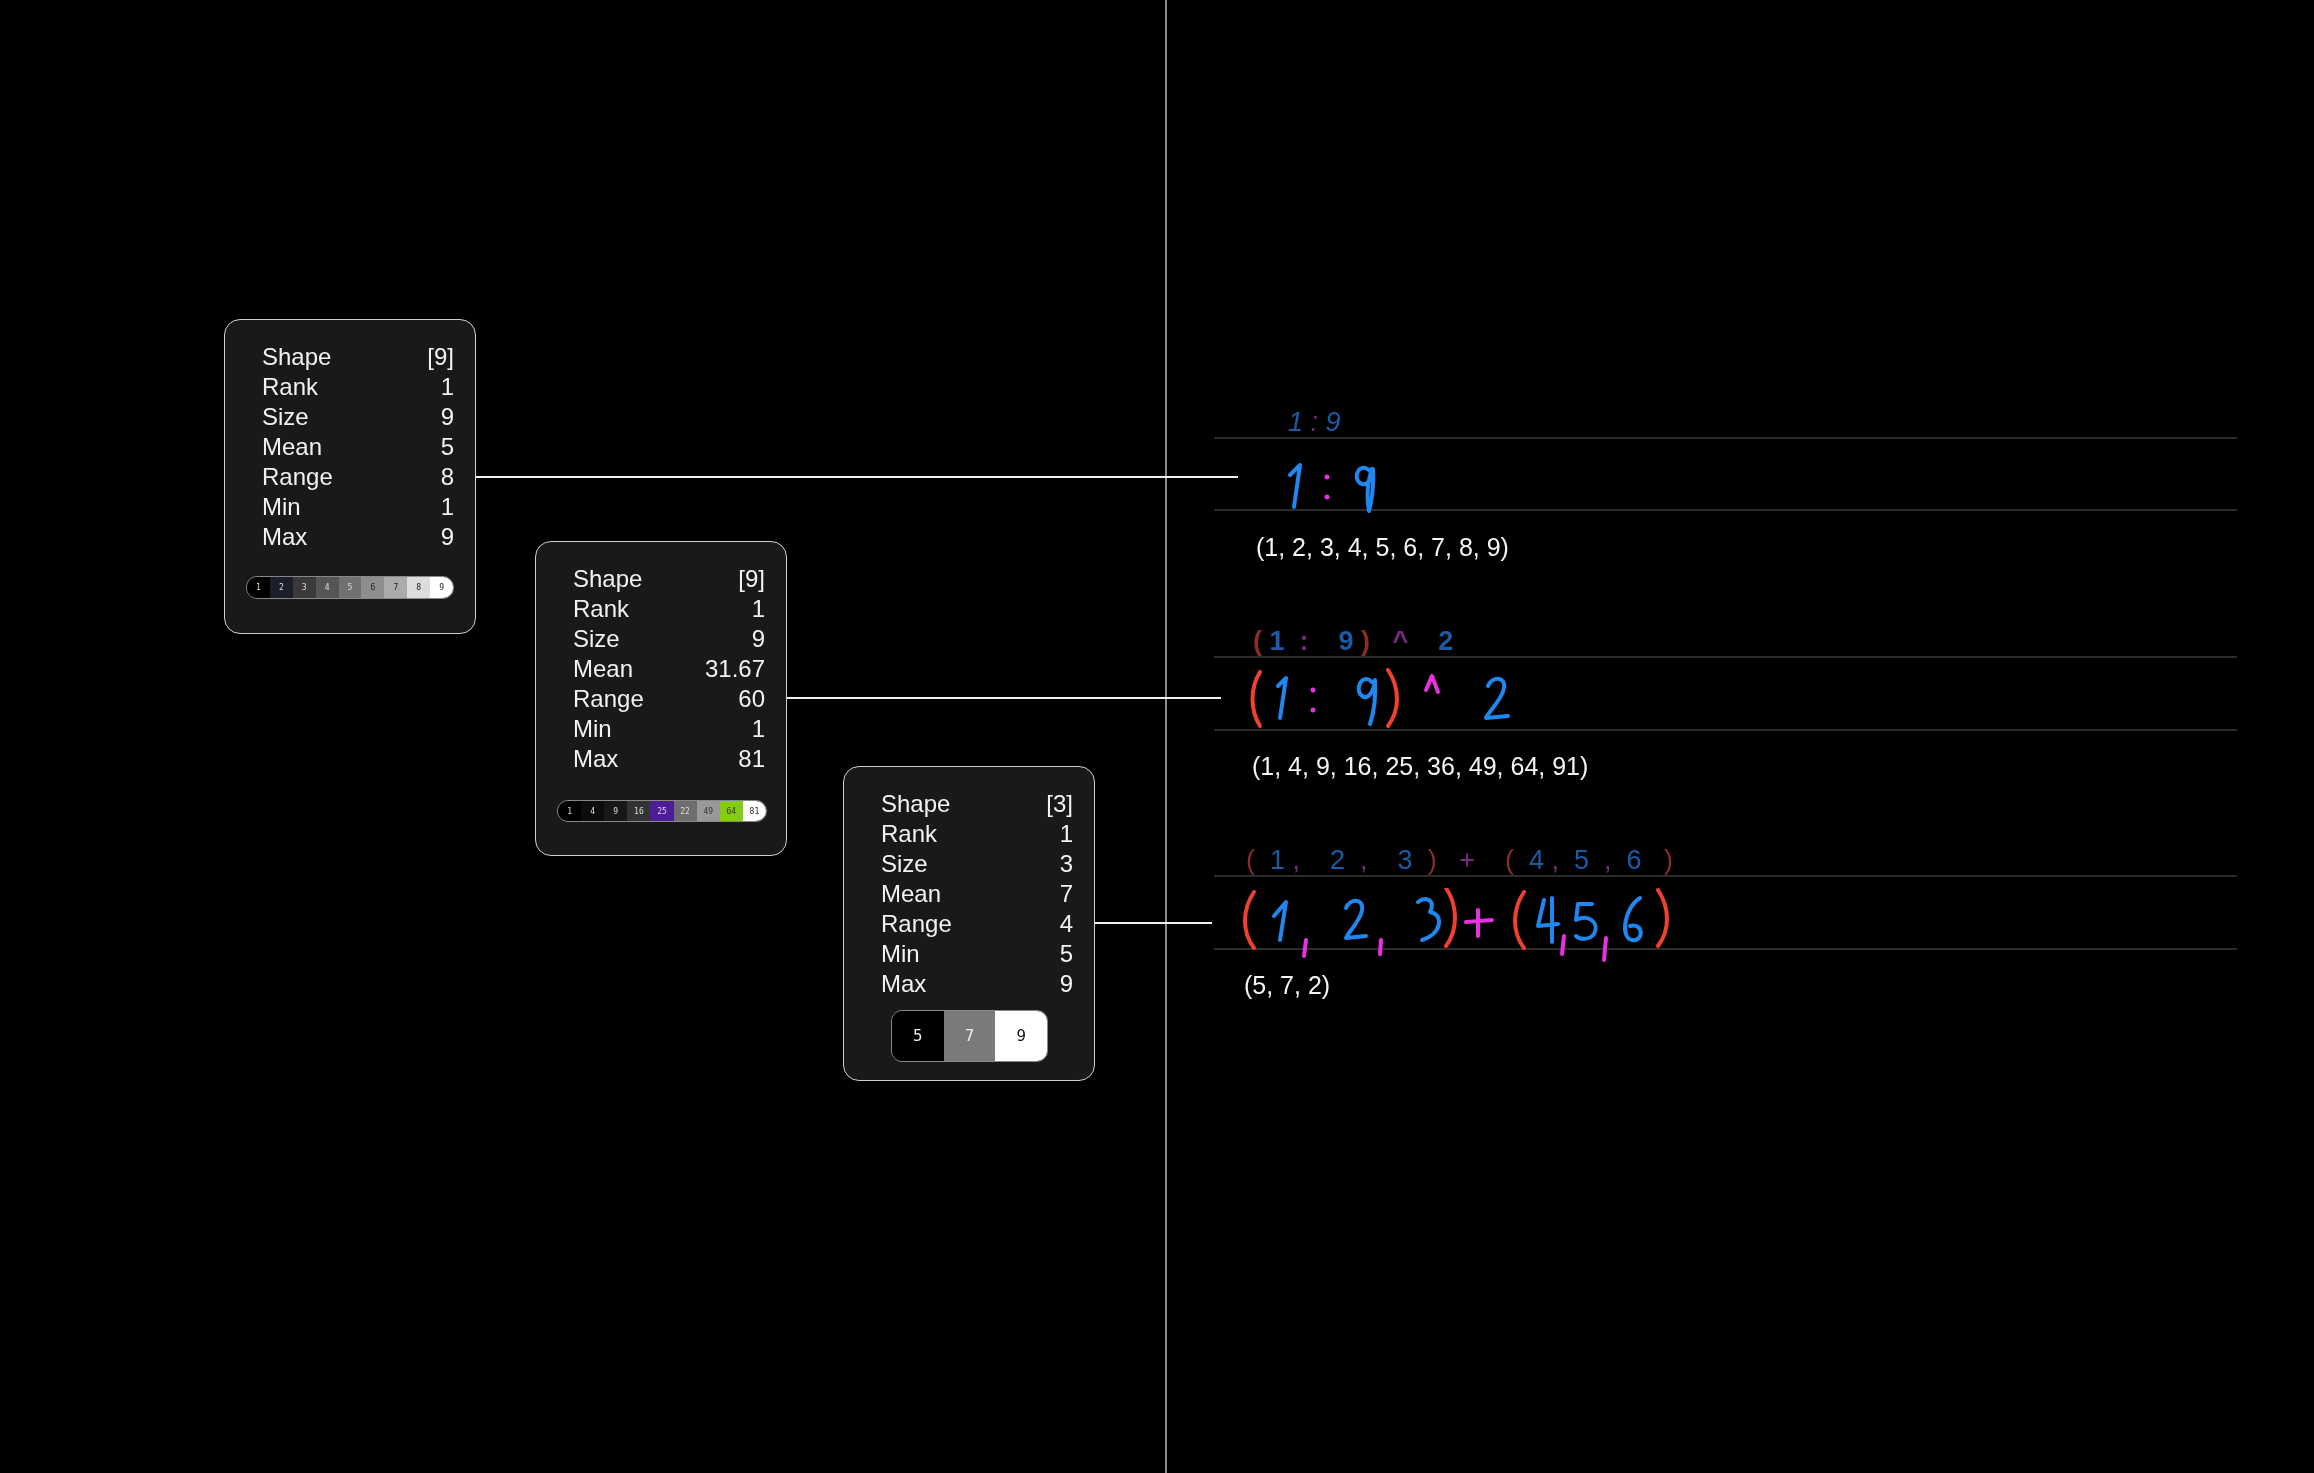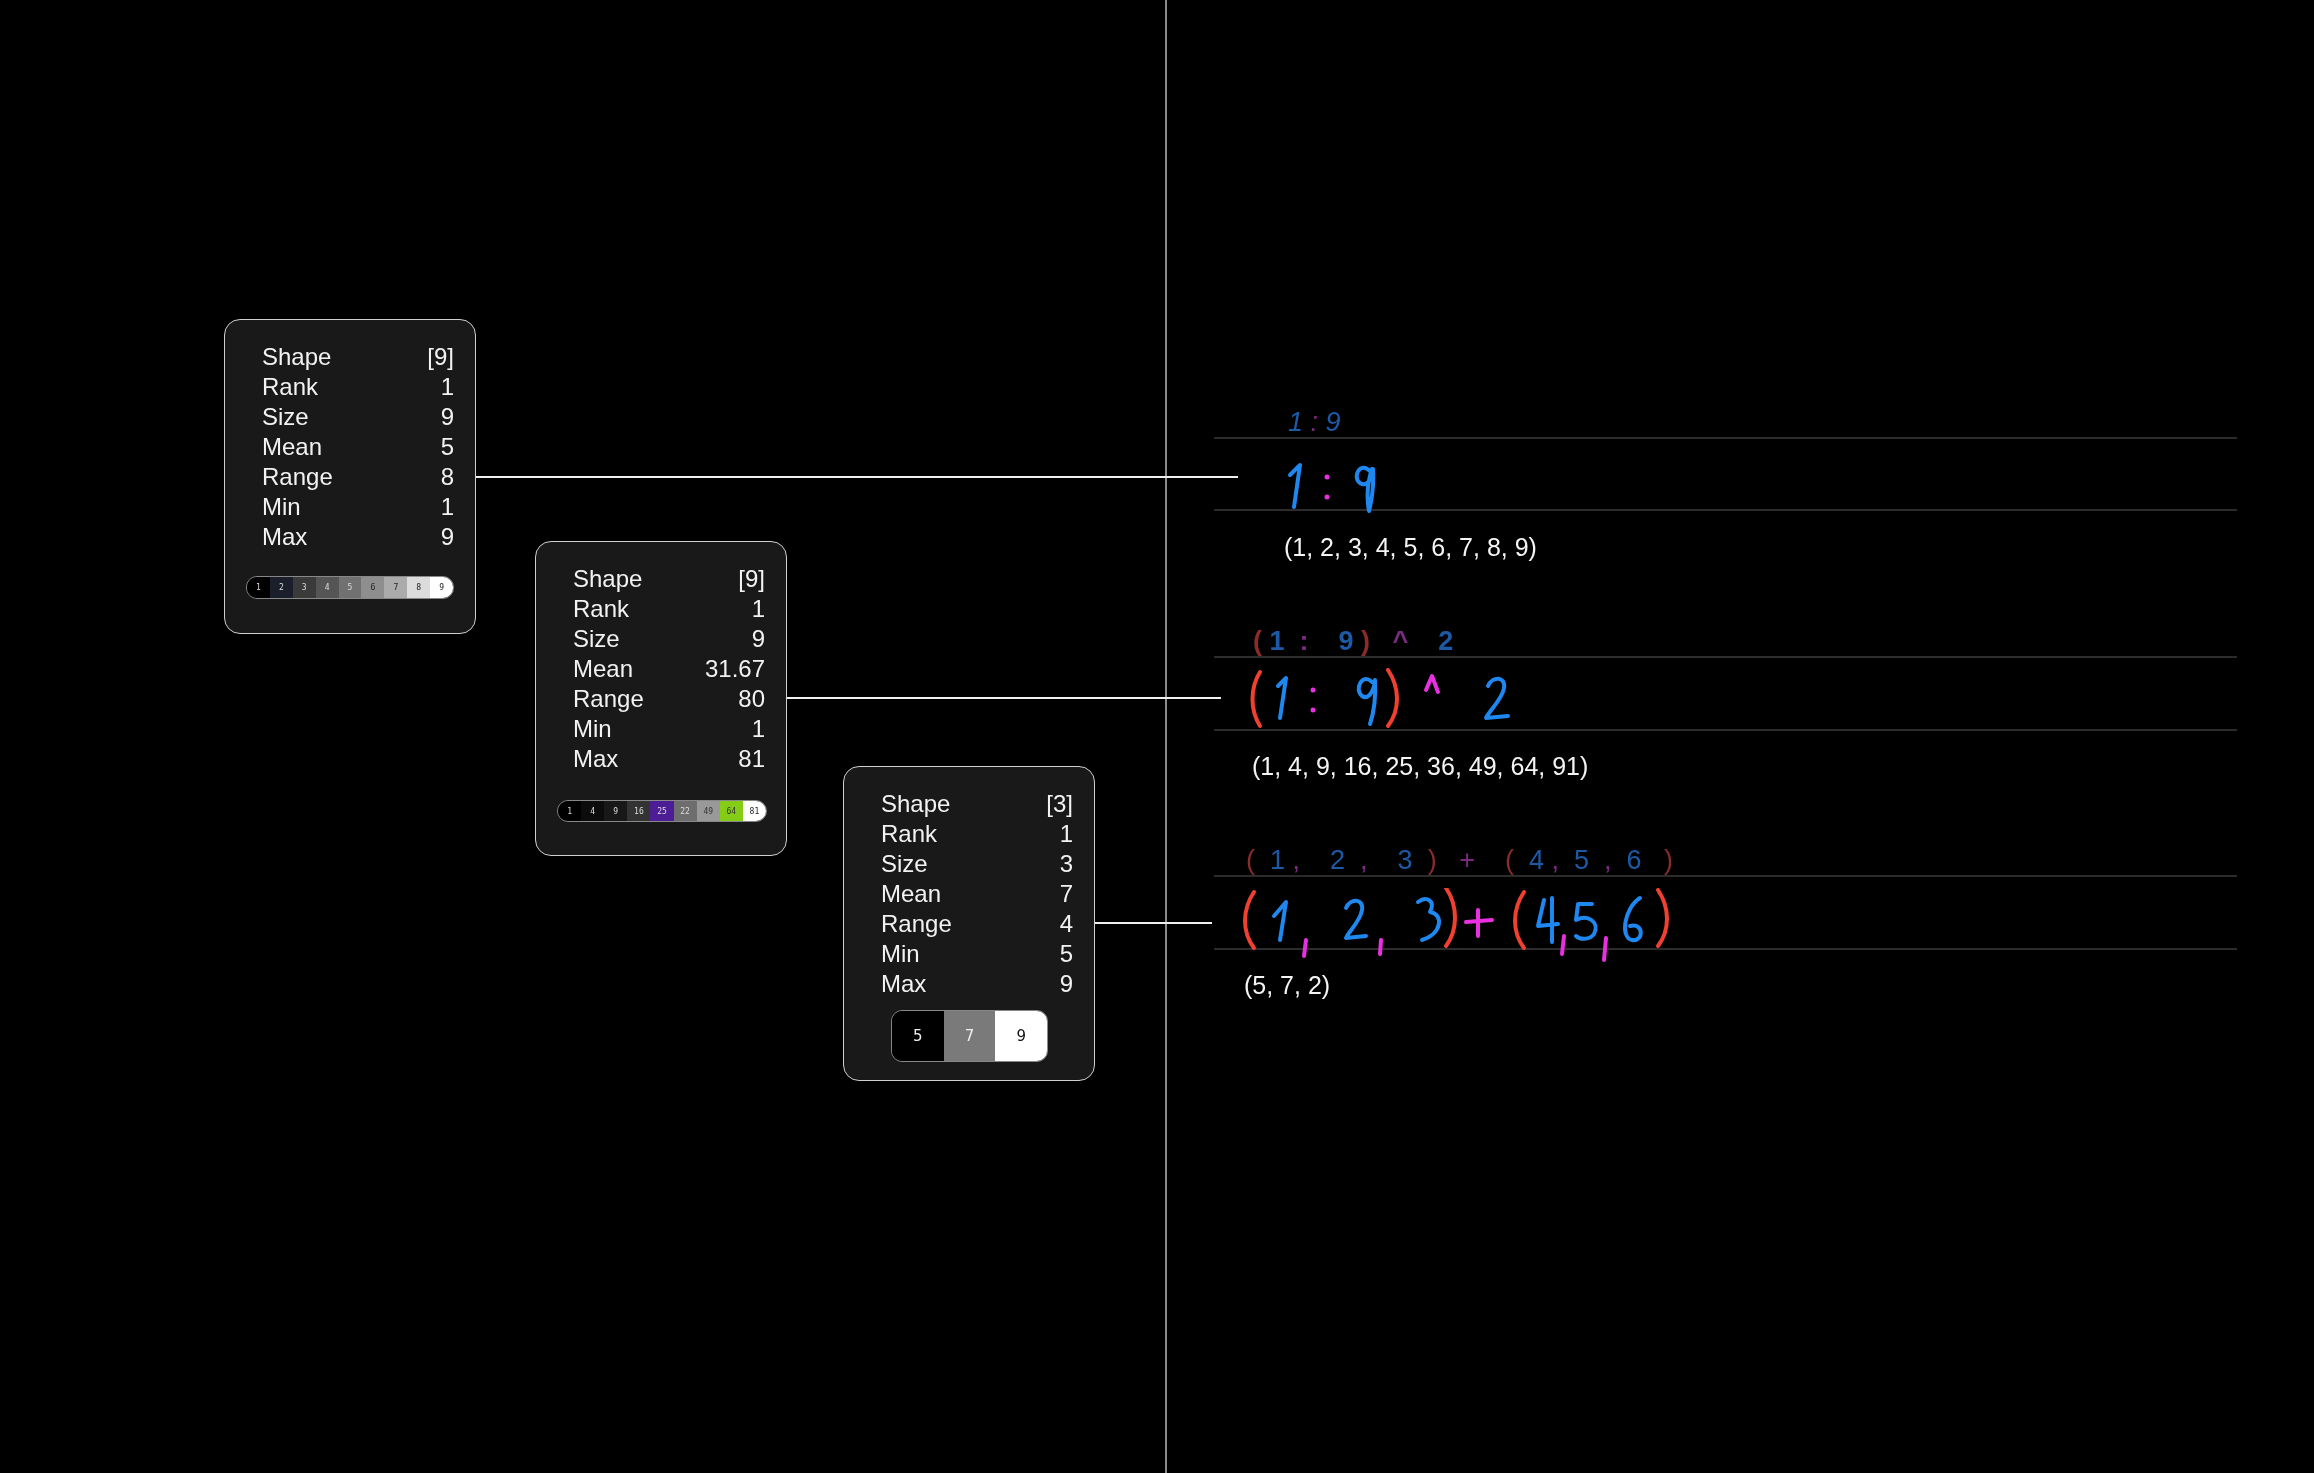--- a/index.html
+++ b/index.html
@@ -88,21 +88,21 @@
     <div class="row">
         <span>Size</span>
         <span>9</span>
       </div>
     <div class="row">
         <span>Mean</span>
         <span>31.67</span>
       </div>
     <div class="row">
         <span>Range</span>
-        <span>80</span>
+        <span>60</span>
       </div>
     <div class="row">
         <span>Min</span>
         <span>1</span>
       </div>
     <div class="row">
         <span>Max</span>
         <span>81</span>
       </div>
   </div>
@@ -170,21 +170,21 @@
 
 <div class="typed" style="left:1288px; top:407px;font-style:italic;"><span class="t-b">1</span><span class="t-m"> : </span><span class="t-b">9</span></div>
 <div class="hand" style="left:1280px; top:455px;" aria-label="1 : 9">
   <svg width="120" height="60" viewBox="0 0 120 60">
     <path d="M10 20 L20 10 L14 52" stroke="#1e88f0" stroke-width="4" fill="none" stroke-linecap="round" stroke-linejoin="round"></path>
     <circle cx="47" cy="22" r="2.5" fill="#e830e0"></circle>
     <circle cx="47" cy="42" r="2.5" fill="#e830e0"></circle>
     <path d="M90 16 C80 6 72 22 80 28 C86 32 92 26 93 14 C94 30 92 44 89 56 C86 40 88 26 92 14" stroke="#1e88f0" stroke-width="4" fill="none" stroke-linecap="round" stroke-linejoin="round"></path>
   </svg>
 </div>
-<div class="result" style="left:1284px; top:533px;">(1, 2, 3, 4, 5, 6, 7, 8, 9)</div>
+<div class="result" style="left:1256px; top:533px;">(1, 2, 3, 4, 5, 6, 7, 8, 9)</div>
 
 <div class="typed" style="left:1253px; top:626px;font-weight:bold;"><span class="t-r">( </span><span class="t-b">1</span><span class="t-m">  :  </span><span class="t-b">  9</span><span class="t-r"> )</span><span class="t-m">   ^  </span><span class="t-b">  2</span></div>
 <div class="hand" style="left:1248px; top:668px;" aria-label="(1 : 9) ^ 2">
   <svg width="280" height="62" viewBox="0 0 280 62">
     <path d="M12 4 C2 20 2 42 12 58" stroke="#f04030" stroke-width="4" fill="none" stroke-linecap="round"></path>
     <path d="M30 18 L38 10 L32 50" stroke="#1e88f0" stroke-width="4" fill="none" stroke-linecap="round" stroke-linejoin="round"></path>
     <circle cx="65" cy="22" r="2.5" fill="#e830e0"></circle>
     <circle cx="65" cy="42" r="2.5" fill="#e830e0"></circle>
     <path d="M124 14 C114 4 106 22 114 28 C120 32 126 24 127 12 C128 30 126 44 122 56" stroke="#1e88f0" stroke-width="4" fill="none" stroke-linecap="round" stroke-linejoin="round"></path>
     <path d="M140 2 C152 20 152 42 140 58" stroke="#f04030" stroke-width="4" fill="none" stroke-linecap="round"></path>

